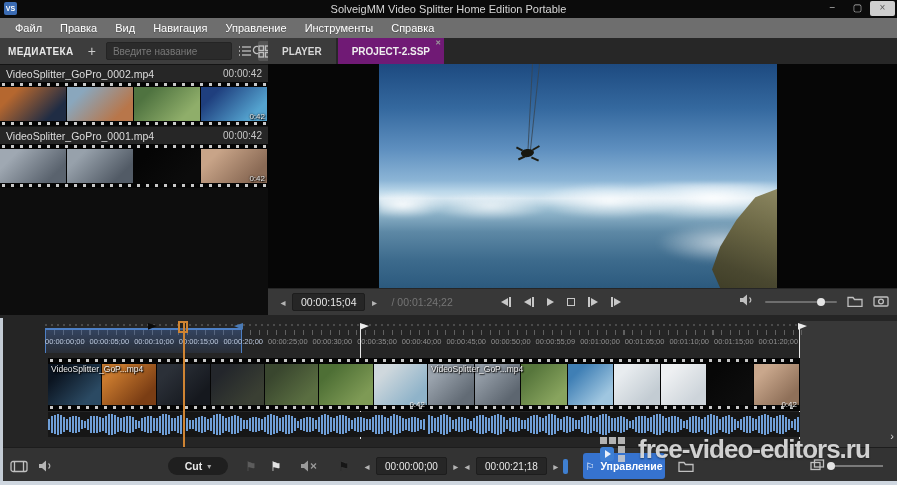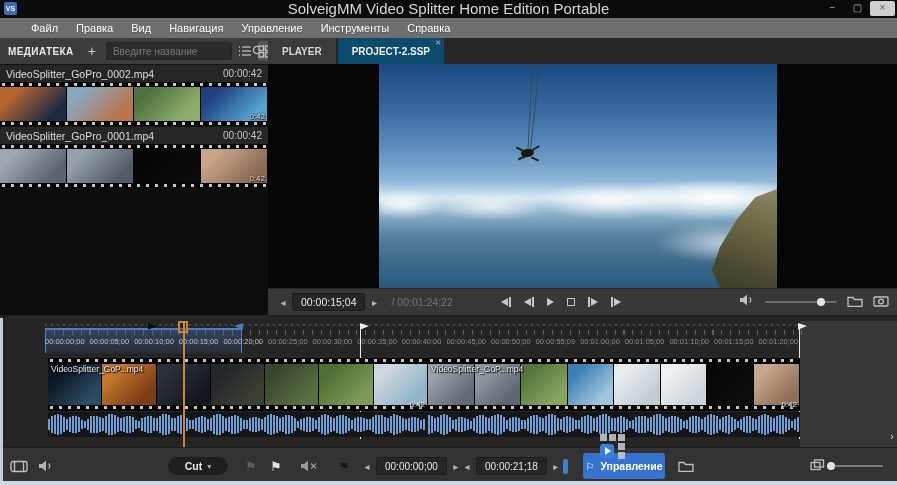--- a/index.html
+++ b/index.html
@@ -5,26 +5,26 @@
   html,body { margin:0; padding:0; background:#222; }
   * { box-sizing:border-box; }
   .app {
     position:relative; width:897px; height:485px; overflow:hidden;
     background:#000; font-family:"Liberation Sans", sans-serif;
     -webkit-user-select:none; user-select:none;
   }
   
   .titlebar { position:absolute; left:0; top:0; width:897px; height:18px; background:#0b0b0b; display:flex; align-items:center; }
   .app-logo { position:absolute; left:4px; top:2px; width:13px; height:13px; background:#3b6cb4; color:#fff; font-size:7px; font-weight:bold; display:flex; align-items:center; justify-content:center; border-radius:2px; }
-  .win-title { position:absolute; left:0; right:0; text-align:center; font-size:15px; color:#d6d6d6; line-height:18px; }
+  .win-title { position:absolute; left:0; right:0; text-align:center; font-size:11px; color:#d6d6d6; line-height:18px; }
   .win-ctrls { position:absolute; right:2px; top:0; height:18px; display:flex; }
   .wbtn { width:25px; height:17px; color:#b9b9b9; font-size:10px; text-align:center; line-height:16px; }
   .wbtn.close { background:#cfcfcf; color:#5a5a5a; border-radius:2px; margin-top:1px; height:15px; line-height:14px; }
   
-  .menubar { position:absolute; left:0; top:18px; width:897px; height:20px; background:#6e6e6e; display:flex; align-items:center; padding-left:22px; }
+  .menubar { position:absolute; left:0; top:18px; width:897px; height:20px; background:#6e6e6e; display:flex; align-items:center; padding-left:6px; }
   .menu-item { font-size:11px; color:#ffffff; padding:2px 9px; text-shadow:0 1px 1px rgba(0,0,0,.25); }
   
   .content { position:absolute; left:0; top:38px; width:897px; height:277px; background:#000; }
   
   .library { position:absolute; left:0; top:0; width:268px; height:277px; background:#0d0d0d; }
   .lib-header { position:absolute; left:0; top:0; width:268px; height:26px; background:#3d3d3d; display:flex; align-items:center; }
   .lib-title { font-size:10px; font-weight:bold; color:#e8e8e8; letter-spacing:.4px; margin-left:8px; }
   .add-btn { color:#cccccc; font-size:14px; margin-left:14px; width:16px; text-align:center; }
   .searchbox { margin-left:10px; width:126px; height:18px; background:#2b2b2b; border:1px solid #242424; border-radius:2px; display:flex; align-items:center; }
   .searchbox input { flex:1; background:transparent; border:none; outline:none; color:#bbb; font-size:10px; padding:0 6px; font-family:"Liberation Sans",sans-serif; }
@@ -40,21 +40,21 @@
   .sprocket::after { content:""; position:absolute; left:2px; right:2px; top:1px; height:3px;
     background:repeating-linear-gradient(90deg,#dedede 0 3px,transparent 3px 9px); opacity:.9; }
   .sprocket.top { top:0; } .sprocket.bot { bottom:0; }
   .thumbs { position:absolute; left:0; right:0; top:5px; bottom:5px; display:flex; }
   .thumb { flex:1; border-right:1px solid #050505; }
   .strip-badge { position:absolute; right:3px; bottom:5px; font-size:8px; color:#e6e6e6; text-shadow:0 0 2px #000, 1px 1px 1px #000; }
   
   .stage { position:absolute; left:268px; top:0; width:629px; height:277px; background:#1e1e1e; }
   .tabbar { position:absolute; left:0; top:0; width:629px; height:26px; background:#272727; display:flex; }
   .tab { height:26px; padding:0 14px; display:flex; align-items:center; font-size:10px; font-weight:bold; color:#d8d8d8; background:#3b3b3b; margin-right:2px; position:relative; }
-  .tab.active { background:#0c4a6e; color:#efefef; }
+  .tab.active { background:#701a75; color:#efefef; }
   .tab-close { position:absolute; right:3px; top:1px; font-size:7px; color:#9a9a9a; }
   .video-area { position:absolute; left:0; top:26px; width:629px; height:224px; background:#060606; overflow:hidden; }
   .video-frame { position:absolute; left:111px; top:0px; width:398px; height:224px; overflow:hidden;
     background:linear-gradient(180deg,#1d4a80 0%,#35699f 20%,#5e8fbf 38%,#8cb5d6 52%,#bcd8ea 57%,#d3e5f0 60%,#9cc0d4 64%,#5d88a5 75%,#3c6a8c 88%,#2c5a7e 100%); }
   .clouds { position:absolute; left:0; top:53%; width:100%; height:16%; filter:blur(2px);
     background:
       radial-gradient(ellipse 16% 55% at 6% 60%, rgba(255,255,255,.95), rgba(255,255,255,0) 70%),
       radial-gradient(ellipse 22% 55% at 28% 65%, rgba(255,255,255,.75), rgba(255,255,255,0) 70%),
       radial-gradient(ellipse 26% 70% at 58% 50%, rgba(255,255,255,.9), rgba(255,255,255,0) 72%),
       radial-gradient(ellipse 32% 85% at 84% 42%, rgba(255,255,255,.95), rgba(255,255,255,0) 75%); }
@@ -719,15 +719,16 @@
 
   <div class="watermark">
     <span class="wm-logo">
       <span class="wm-sq" style="left:0;top:0;"></span>
         <span class="wm-sq" style="left:9px;top:0;"></span>
         <span class="wm-sq" style="left:18px;top:0;"></span>
       <span class="wm-sq" style="left:18px;top:9px;"></span>
         <span class="wm-sq" style="left:18px;top:18px;"></span>
       <span class="wm-play"></span>
     </span>
+    <span class="wm-text">free-video-editors.ru</span>
   </div>
 
 </div>
 
 </body></html>

